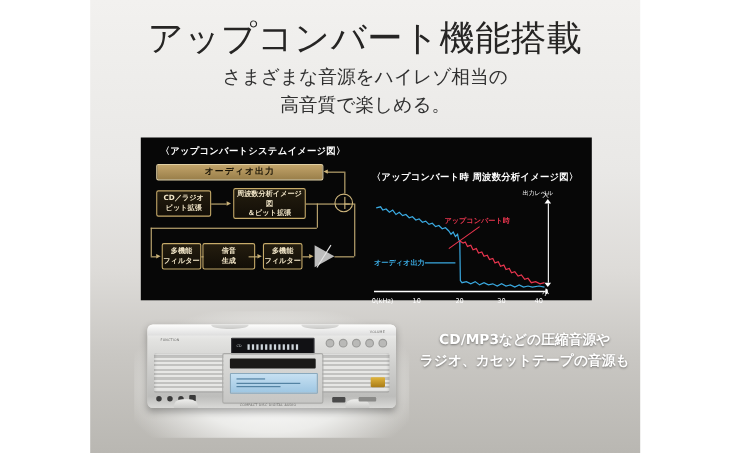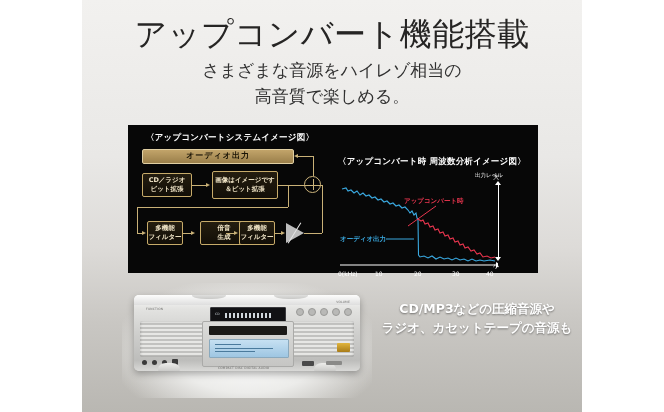--- a/index.html
+++ b/index.html
@@ -203,21 +203,21 @@
       <div class="sysdiag">
         <div class="panel-title" style="left:14px;top:7px;text-align:center;">〈アップコンバートシステムイメージ図〉</div>
 
         <div class="gbox filled" style="left:10px;top:24px;width:152px;height:15px;">オーディオ出力</div>
 
         <div class="gbox" style="left:10px;top:48px;width:50px;height:24px;">CD／ラジオ
 ビット拡張</div>
         <div class="wire wireh" style="left:60px;top:60px;width:14px;"></div>
         <div class="arrowr" style="left:74px;top:57.5px;"></div>
 
-        <div class="gbox" style="left:80px;top:46px;width:66px;height:28px;">画像はイメージです
+        <div class="gbox" style="left:80px;top:46px;width:66px;height:28px;">周波数分析イメージ図
 ＆ビット拡張</div>
 
         <div class="wire wireh" style="left:146px;top:60px;width:29px;"></div>
 
         <div class="summer" style="left:172px;top:51px;"></div>
 
         <div class="wire wirev" style="left:180.5px;top:31px;height:20px;"></div>
         <div class="wire wireh" style="left:165px;top:31px;width:16px;"></div>
         <div class="arrowl" style="left:162px;top:28.5px;"></div>
 
@@ -225,21 +225,21 @@
         <div class="wire wireh" style="left:5px;top:82px;width:151px;"></div>
         <div class="wire wirev" style="left:5px;top:82px;height:26px;"></div>
         <div class="wire wireh" style="left:5px;top:108px;width:5px;"></div>
         <div class="arrowr" style="left:10px;top:105.5px;"></div>
 
         <div class="gbox" style="left:15px;top:96px;width:36px;height:24px;">多機能
 フィルター</div>
         <div class="wire wireh" style="left:51px;top:108px;width:8px;"></div>
         <div class="arrowr" style="left:59px;top:105.5px;"></div>
 
-        <div class="gbox" style="left:68px;top:96px;width:48px;height:24px;">倍音
+        <div class="gbox" style="left:52px;top:96px;width:48px;height:24px;">倍音
 生成</div>
         <div class="wire wireh" style="left:94px;top:108px;width:8px;"></div>
         <div class="arrowr" style="left:102px;top:105.5px;"></div>
 
         <div class="gbox" style="left:107px;top:96px;width:36px;height:24px;">多機能
 フィルター</div>
         <div class="wire wireh" style="left:143px;top:108px;width:6px;"></div>
         <div class="arrowr" style="left:149px;top:105.5px;"></div>
 
         <div class="amp" style="left:154px;top:98px;"></div>

